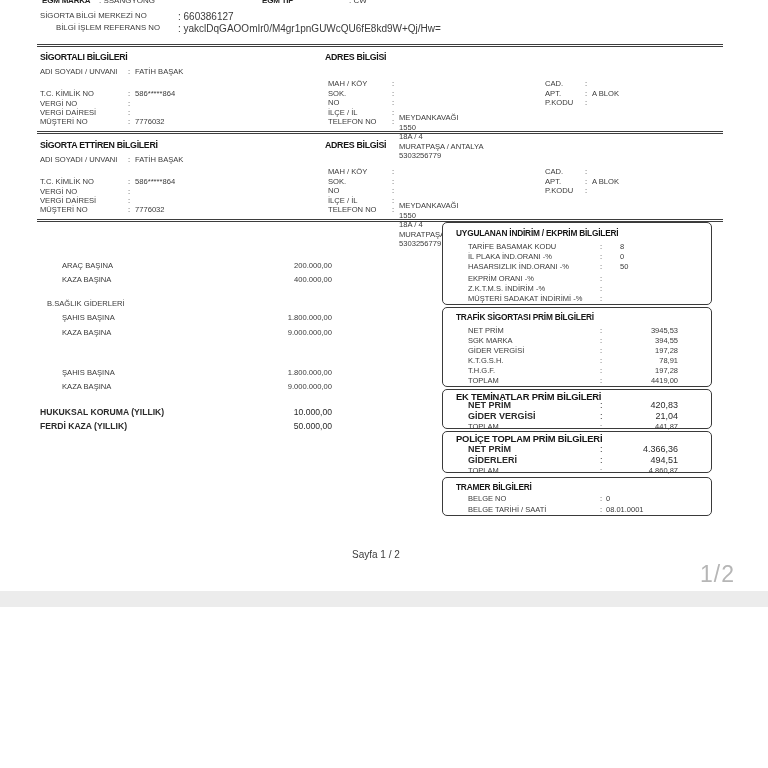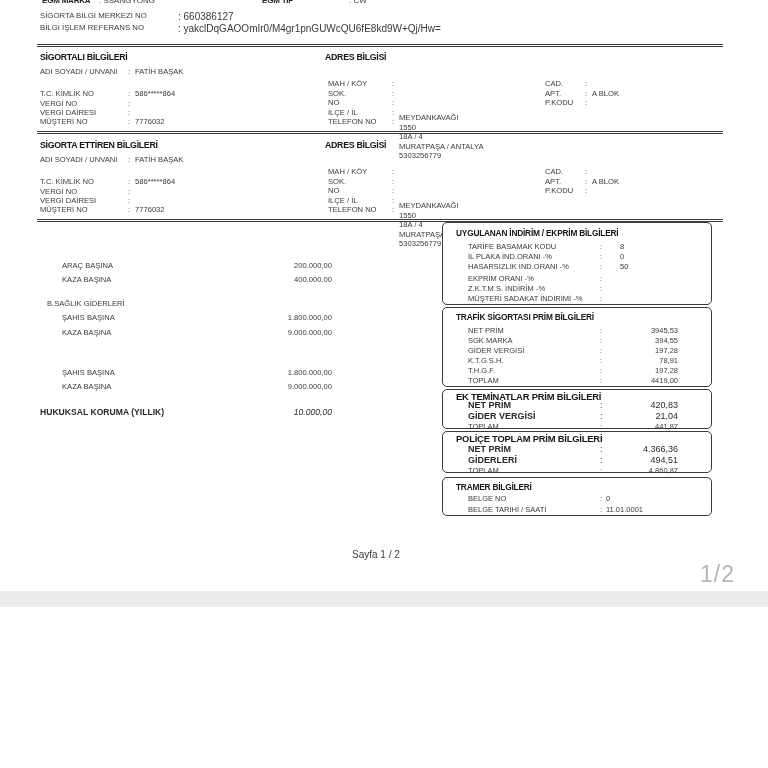--- a/index.html
+++ b/index.html
@@ -30,21 +30,21 @@
   .addr .fcolon { left:64px; }  .addr .fval { left:71px;margin-top:34px; }
   .addr2 .fcolon { left:40px; } .addr2 .fval { left:47px; }
 
   
   .trow { position:absolute; left:0; width:292px; height:10px; line-height:10px;
           font-size:7.6px; color:#3a3a3a; white-space:nowrap; }
   .trow .tval { position:absolute; right:0; }
   .tg-name { padding-left:7px; }
   .tg-item { padding-left:22px; }
   .trow.lg { font-size:8.6px; font-weight:bold; color:#2a2a2a; }
-  .trow.lg .tval { font-weight:normal;font-style:italic; }
+  .trow.lg .tval { font-weight:normal; }
 
   
   .pbox { position:absolute; left:442px; width:270px; border:1px solid #3a3a3a; border-radius:5px; background:#fff; }
   .pbox-title { position:absolute; left:13px; font-size:8.3px; font-weight:bold; color:#161616; letter-spacing:-0.2px; white-space:nowrap; }
   .pbox-title.lg { font-size:9.4px; }
   .brow { position:absolute; left:25px; width:232px; height:10px; line-height:10px;
           font-size:7.5px; color:#3a3a3a; white-space:nowrap; }
   .brow .blabel { position:absolute; left:0; }
   .brow .bcolon { position:absolute; left:132px; }
   .brow .bval { position:absolute; left:152px; }
@@ -68,21 +68,21 @@
     <span class="abs egm-val" style="left:99px">: SSANGYONG</span>
     <span class="abs egm-label" style="left:262px">EGM TİP</span>
     <span class="abs egm-val" style="left:349px">: CW</span>
   </div>
 
   <div class="abs" style="top:11px;left:0;width:632px;height:10px">
     <span class="abs meta-label" style="left:40px">SİGORTA BİLGİ MERKEZİ NO</span>
     <span class="abs meta-val" style="left:150px">: 660386127</span>
   </div>
   <div class="abs" style="top:23px;left:0;width:768px;height:10px">
-    <span class="abs meta-label" style="left:40px">BİLGİ İŞLEM REFERANS NO</span>
+    <span class="abs meta-label" style="left:56px">BİLGİ İŞLEM REFERANS NO</span>
     <span class="abs meta-val" style="left:150px">: yakclDqGAOOmIr0/M4gr1pnGUWcQU6fE8kd9W+Qj/Hw=</span>
   </div>
 
   <div class="dsep" style="top:44px"></div>
 
   <div class="abs" style="top:52px;left:0;width:768px;height:78px">
     <div class="abs sec-title" style="left:40px;top:0">SİGORTALI BİLGİLERİ</div>
     <div class="abs sec-title" style="left:325px;top:0">ADRES BİLGİSİ</div>
 
     <div class="frow fields" style="left:40px;top:15px">
@@ -237,20 +237,21 @@
     <div class="trow tg-item" style="top:47px"><span>KAZA BAŞINA</span><span class="tval">400.000,00</span></div>
 
     <div class="trow tg-name" style="top:71px"><span>B.SAĞLIK GİDERLERİ</span></div>
     <div class="trow tg-item" style="top:85px"><span>ŞAHIS BAŞINA</span><span class="tval">1.800.000,00</span></div>
     <div class="trow tg-item" style="top:100px"><span>KAZA BAŞINA</span><span class="tval">9.000.000,00</span></div>
 
     <div class="trow tg-item" style="top:140px"><span>ŞAHIS BAŞINA</span><span class="tval">1.800.000,00</span></div>
     <div class="trow tg-item" style="top:154px"><span>KAZA BAŞINA</span><span class="tval">9.000.000,00</span></div>
 
     <div class="trow lg" style="top:179px"><span>HUKUKSAL KORUMA (YILLIK)</span><span class="tval">10.000,00</span></div>
+    <div class="trow lg" style="top:193px"><span>FERDİ KAZA (YILLIK)</span><span class="tval">50.000,00</span></div>
   </div>
 
   <div class="pbox" style="top:222px;height:83px">
     <div class="pbox-title" style="top:5px">UYGULANAN İNDİRİM / EKPRİM BİLGİLERİ</div>
     <div class="brow" style="top:19px">
         <span class="blabel">TARİFE BASAMAK KODU</span>
         <span class="bcolon">:</span>
         <span class="bval">8</span>
       </div>
     <div class="brow" style="top:29px">
@@ -355,21 +356,21 @@
   <div class="pbox" style="top:477px;height:39px">
     <div class="pbox-title" style="top:4px">TRAMER BİLGİLERİ</div>
     <div class="brow" style="top:16px">
         <span class="blabel">BELGE NO</span>
         <span class="bcolon">:</span>
         <span class="bval tramer">0</span>
       </div>
     <div class="brow" style="top:27px">
         <span class="blabel">BELGE TARİHİ / SAATİ</span>
         <span class="bcolon">:</span>
-        <span class="bval tramer">11.01.0001</span>
+        <span class="bval tramer">08.01.0001</span>
       </div>
   </div>
 
   <div class="abs page-footer" style="left:352px;top:549px">Sayfa 1 / 2</div>
 
   <div class="abs viewer-page" style="left:700px;top:561px">1/2</div>
 
   <div class="page-gap"></div>
 
 </div>

